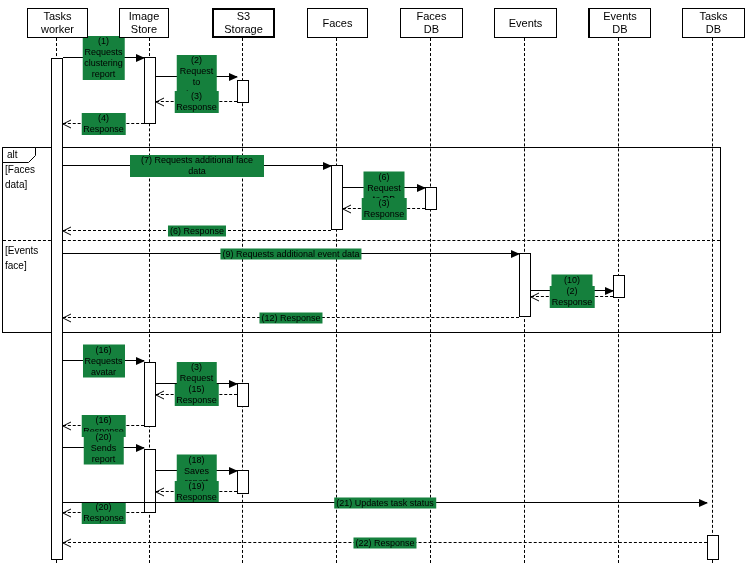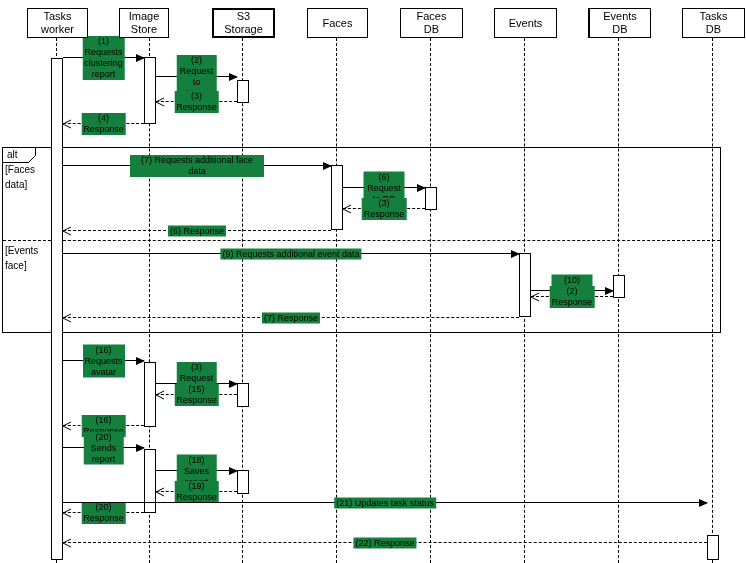--- a/index.html
+++ b/index.html
@@ -149,21 +149,21 @@
   <div class="msg dashed" style="left:531px;top:296px;width:82px">
     <svg class="head-open" viewBox="0 0 10 10">
         <polyline points="9,1 1,5 9,9" fill="none" stroke="#000" stroke-width="1"></polyline>
       </svg>
     <span class="lbl">(2) Response</span>
   </div>
   <div class="msg dashed" style="left:63px;top:317px;width:456px">
     <svg class="head-open" viewBox="0 0 10 10">
         <polyline points="9,1 1,5 9,9" fill="none" stroke="#000" stroke-width="1"></polyline>
       </svg>
-    <span class="lbl">(7) Response</span>
+    <span class="lbl">(12) Response</span>
   </div>
 
   <div class="msg solid" style="left:63px;top:360px;width:81px">
     <span class="head-filled"></span>
     <span class="lbl">(16) Requests avatar</span>
   </div>
   <div class="msg solid" style="left:156px;top:383px;width:81px">
     <span class="head-filled"></span>
     <span class="lbl">(3) Request
 to storage</span>

